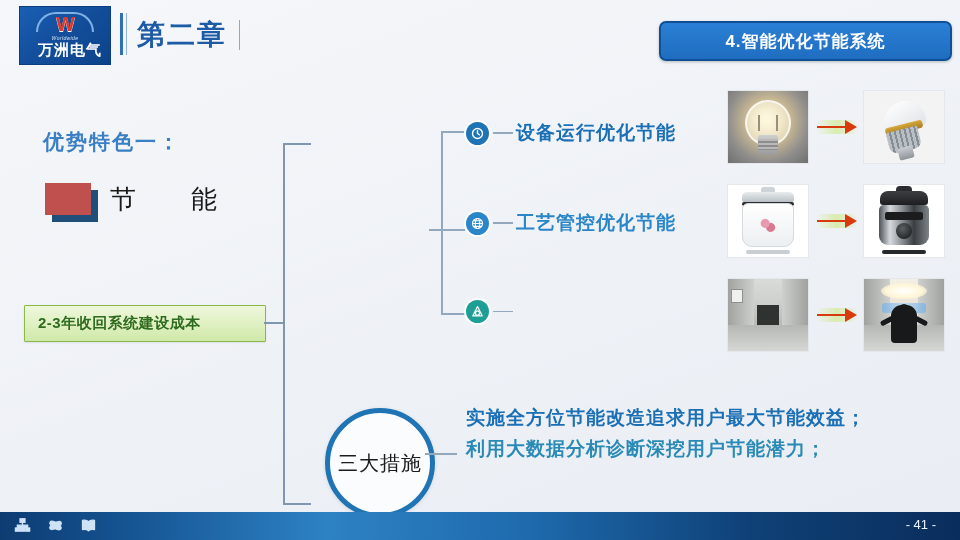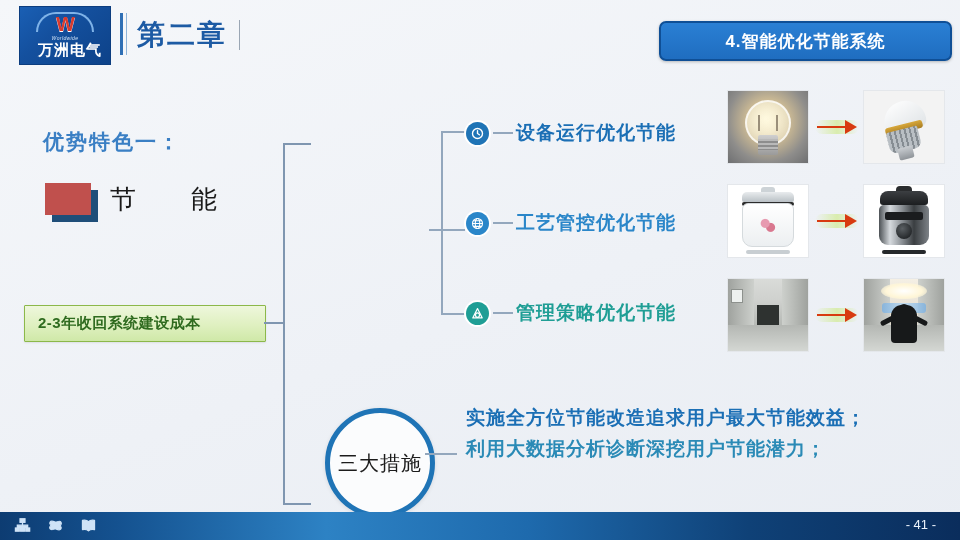--- a/index.html
+++ b/index.html
@@ -287,21 +287,20 @@
   </div>
 
   <div class="item" style="left:466px;top:300px;">
     <span class="item-icon" style="background:#1f9e95">
       <svg width="15" height="15" viewBox="0 0 24 24" fill="none" stroke="#ffffff" stroke-width="1.9" stroke-linejoin="round">
         <path d="M12 4 L19.5 19 H4.5 Z"></path>
         <ellipse cx="12" cy="14.5" rx="3.2" ry="3.6"></ellipse>
       </svg>
     </span>
     <span class="item-dash"></span>
-    <span class="item-label" style="color:#1f9e95">管理策略优化节能</span>
   </div>
 
   <div class="photo-row" style="left:727px;top:90px;">
     <span class="photo">
       <span class="bulb-old"></span>
         <span class="bulb-glass"></span>
       <span class="bulb-fil"></span>
         <span class="bulb-base"></span>
     </span>
     <span class="arrow-wrap">

